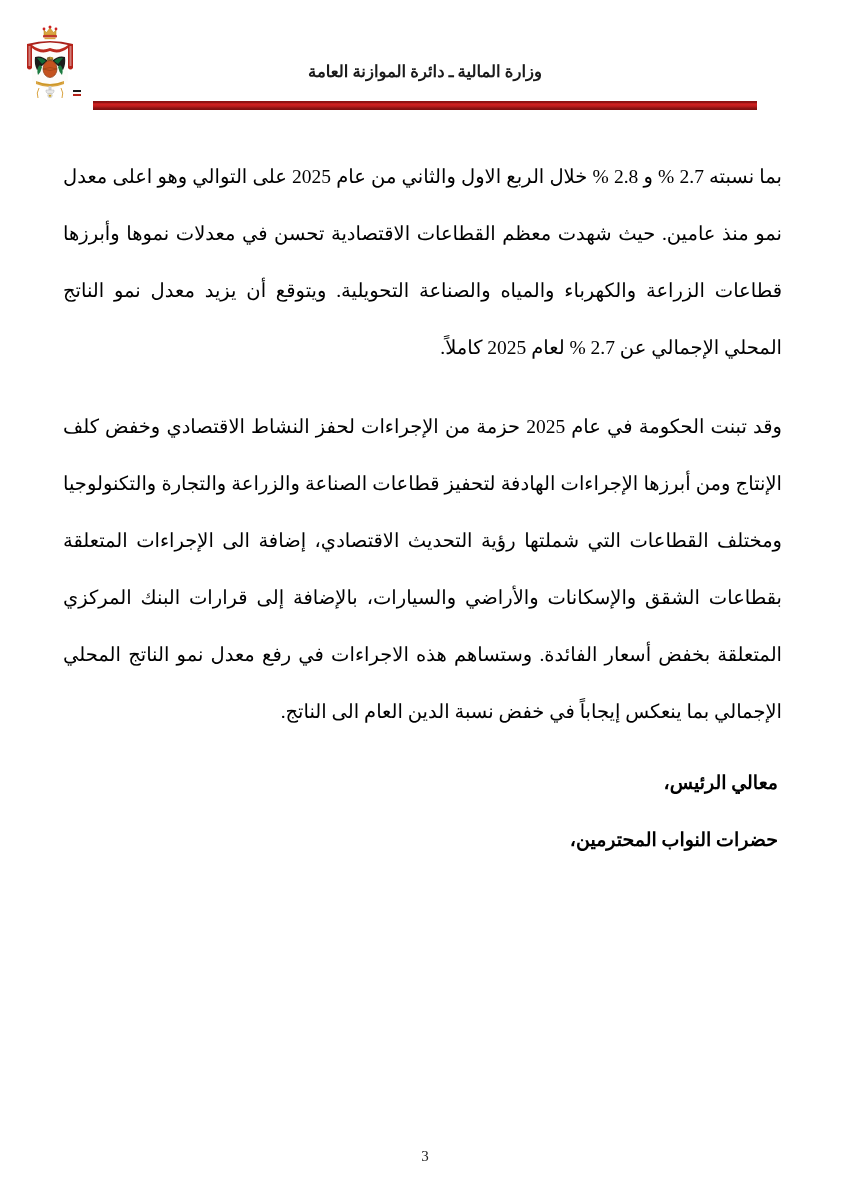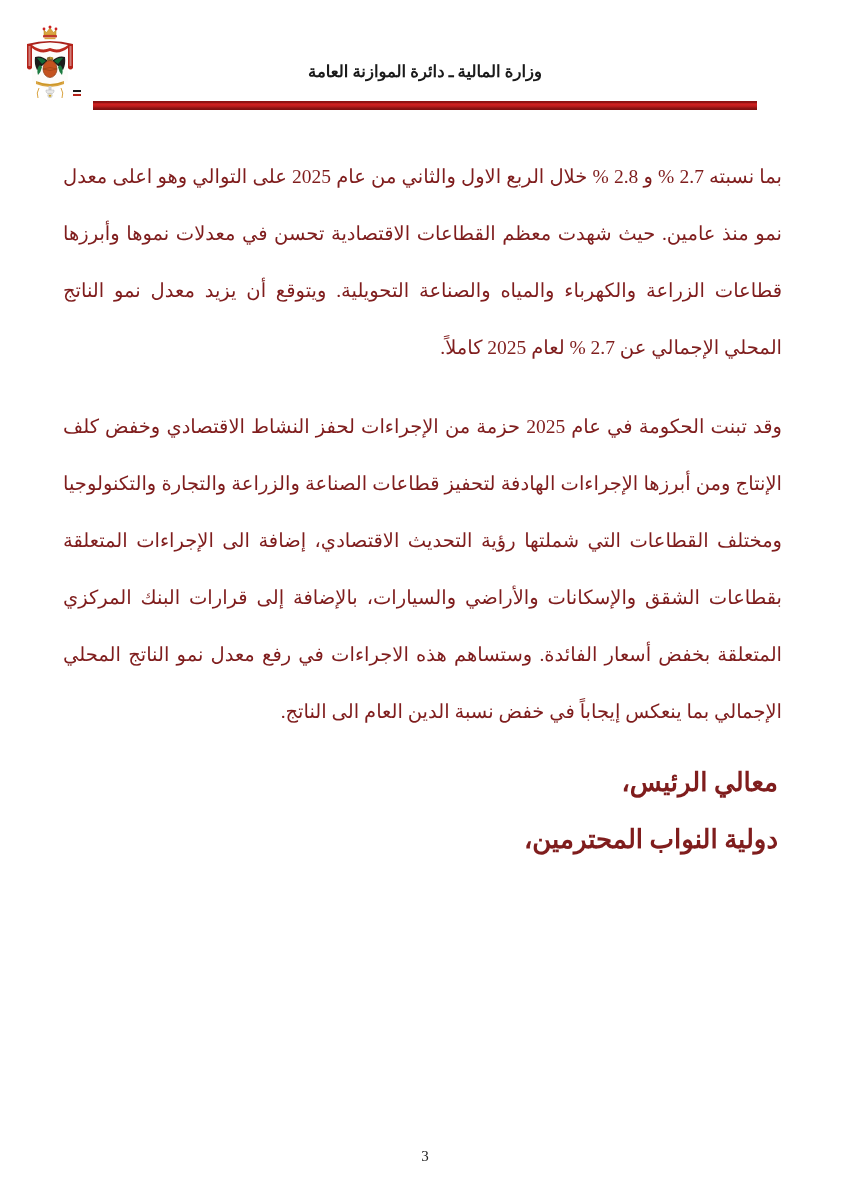--- a/index.html
+++ b/index.html
@@ -70,41 +70,41 @@
   
   .content {
     position: absolute;
     right: 68px;
     left: 63px;
     top: 148px;
     direction: rtl;
     text-align: justify;
     text-align-last: right;
     font-size: 19.5px;
-    color: #7f1d1d;
+    color: #000000;
     line-height: 57px;
   }
 
   .para {
     margin: 0 0 17px 0;
     text-align: justify;
     text-align-last: right;
     direction: rtl;
   }
 
   .para-1 { margin-bottom: 22px; }
   .para-2 { margin-bottom: 14px; }
 
   .salutation {
     margin: 0;
     font-weight: bold;
     direction: rtl;
     text-align: right;
     padding-right: 4px;
-    font-size: 26px;
+    font-size: 19px;
     line-height: 57px;
   }
 
   .salutation-2 { margin-bottom: 16px; }
 
   
   .page-number {
     position: absolute;
     left: 0;
     top: 1148px;
@@ -189,19 +189,19 @@
   </div>
 
   <div class="content">
 
     <p class="para para-1">بما نسبته 2.7 % و 2.8 % خلال الربع الاول والثاني من عام 2025 على التوالي وهو اعلى معدل نمو منذ عامين. حيث شهدت معظم القطاعات الاقتصادية تحسن في معدلات نموها وأبرزها قطاعات الزراعة والكهرباء والمياه والصناعة التحويلية. ويتوقع أن يزيد معدل نمو الناتج المحلي الإجمالي عن 2.7 % لعام 2025 كاملاً.</p>
 
     <p class="para para-2">وقد تبنت الحكومة في عام 2025 حزمة من الإجراءات لحفز النشاط الاقتصادي وخفض كلف الإنتاج ومن أبرزها الإجراءات الهادفة لتحفيز قطاعات الصناعة والزراعة والتجارة والتكنولوجيا ومختلف القطاعات التي شملتها رؤية التحديث الاقتصادي، إضافة الى الإجراءات المتعلقة بقطاعات الشقق والإسكانات والأراضي والسيارات، بالإضافة إلى قرارات البنك المركزي المتعلقة بخفض أسعار الفائدة. وستساهم هذه الاجراءات في رفع معدل نمو الناتج المحلي الإجمالي بما ينعكس إيجاباً في خفض نسبة الدين العام الى الناتج.</p>
 
     <p class="salutation salutation-1">معالي الرئيس،</p>
 
-    <p class="salutation salutation-2">دولية النواب المحترمين،</p>
+    <p class="salutation salutation-2">حضرات النواب المحترمين،</p>
 
   </div>
 
   <div class="page-number">3</div>
 
 </div>
 
 </body></html>

